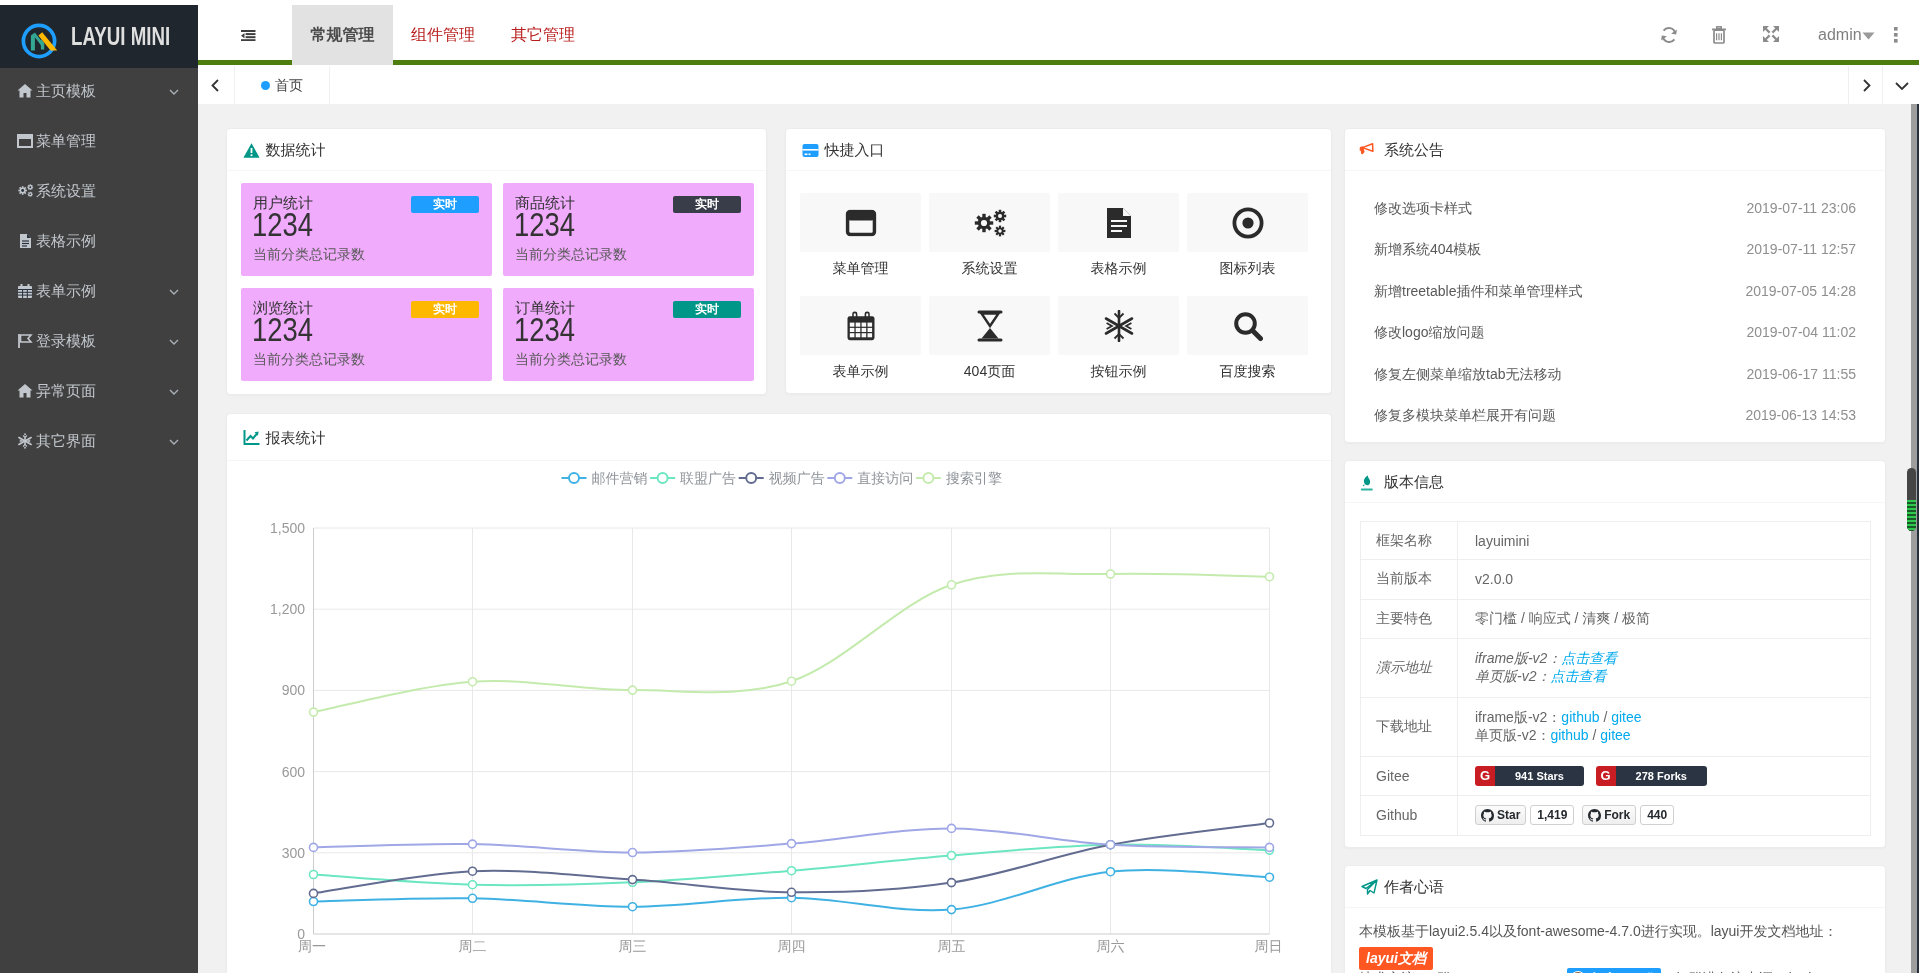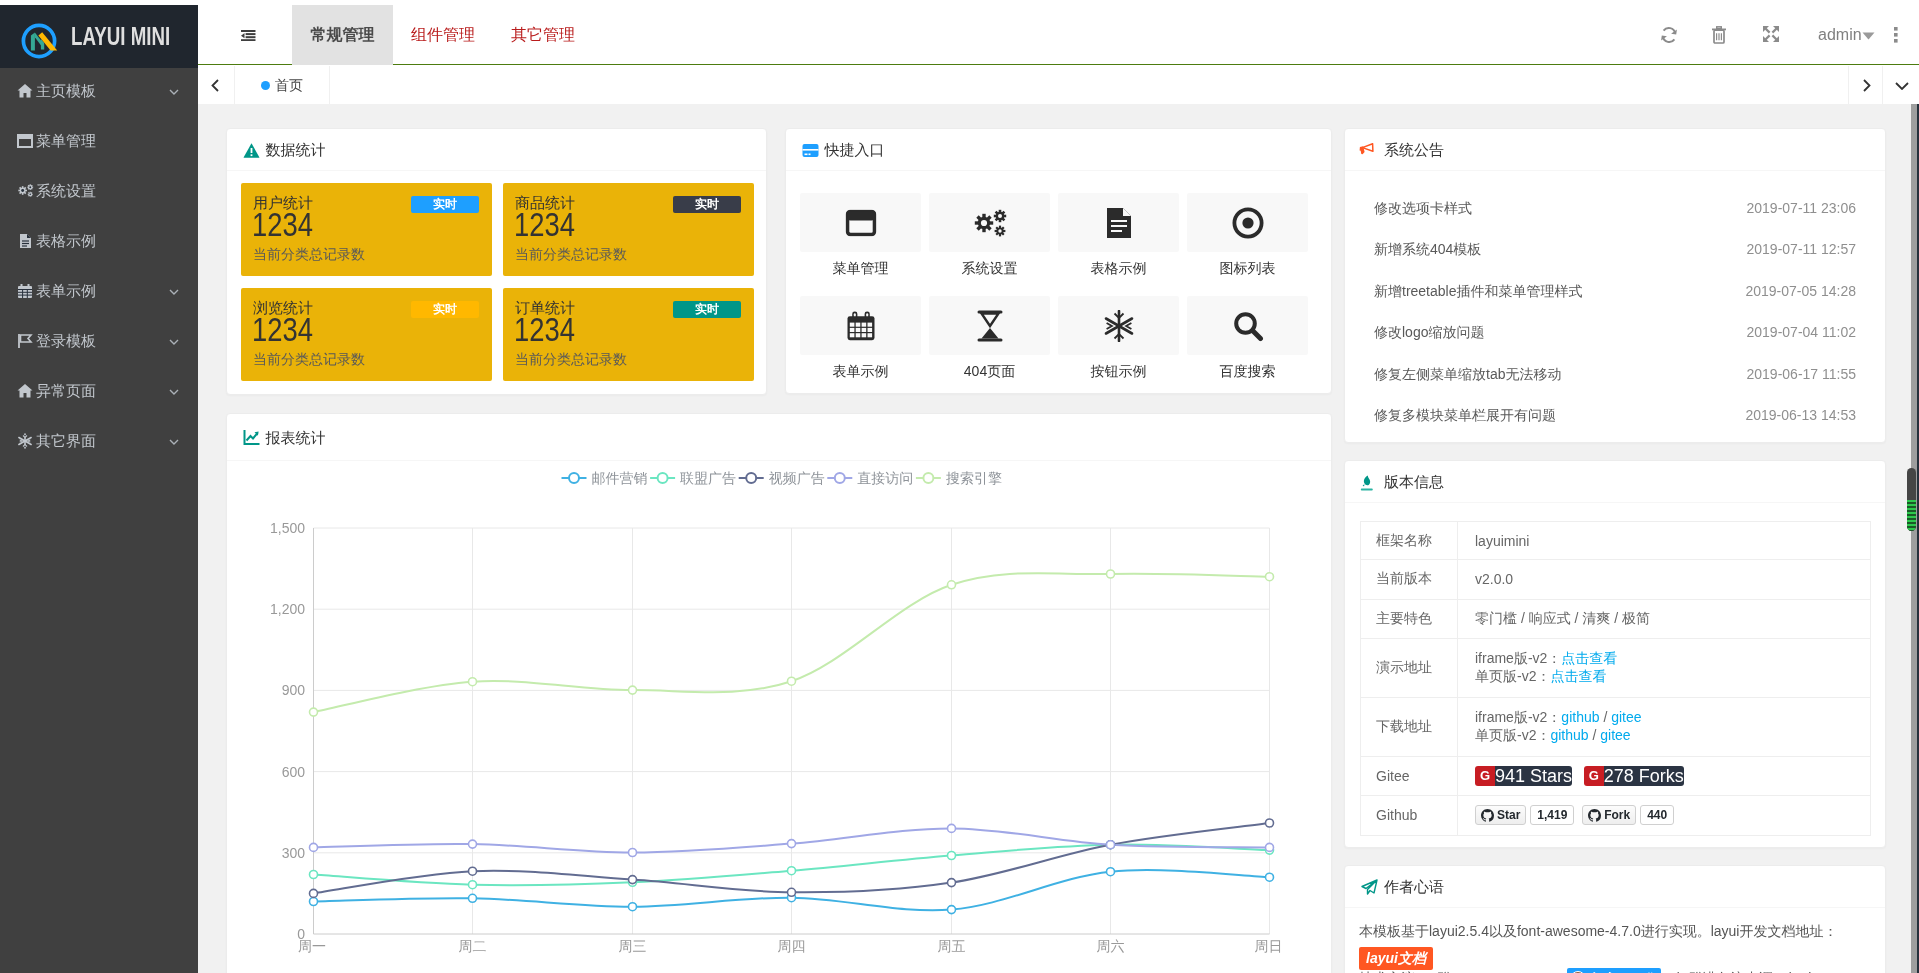--- a/index.html
+++ b/index.html
@@ -11,63 +11,63 @@
 .side { position:absolute; left:0; top:0; width:198px; height:968px; background:#404040; }
 .logo { position:absolute; left:0; top:0; width:198px; height:63px; background:#20262e; }
 .logo svg.mark { position:absolute; left:20px; top:17px; }
 .logo .ltxt { position:absolute; left:71px; top:16px; font-size:26px; font-weight:bold; color:#dfdfdf; white-space:nowrap; transform:scaleX(0.72); transform-origin:left top; }
 .menu { position:absolute; top:61px; left:0; width:198px; }
 .mi { position:relative; height:50px; line-height:50px; color:#c2c7cd; font-size:15px; cursor:pointer; }
 .mi .ic { position:absolute; left:17px; top:17px; width:16px; height:16px; }
 .mi .tx { position:absolute; left:36px; top:0; }
 .mi .ar { position:absolute; right:19px; top:21px; width:10px; height:10px; }
 
-.hd { position:absolute; left:198px; top:0; width:1721px; height:60px; background:#fff; border-bottom:1px solid #4d7c0f; }
+.hd { position:absolute; left:198px; top:0; width:1721px; height:60px; background:#fff; border-bottom:5px solid #4d7c0f; }
 .burger { position:absolute; left:43px; top:25px; width:14.5px; height:11.2px; }
 .htab { position:absolute; top:0; height:60px; line-height:60px; text-align:center; font-size:16px; color:#b91c1c; }
 .htab.act { background:#e2e2e2; color:#4a4a4a; font-weight:bold; }
 .hico { position:absolute; top:21px; width:18px; height:18px; }
 .admin { position:absolute; left:1620px; top:0; height:60px; line-height:60px; font-size:16px; color:#808080; }
 
 .tabbar { position:absolute; left:198px; top:61px; width:1721px; height:38px; background:#fff; }
 .tb-left { position:absolute; left:0; top:0; width:37px; height:38px; border-right:1px solid #f0f0f0; }
 .tab-home { position:absolute; left:37px; top:0; width:95px; height:38px; border-right:1px solid #f0f0f0; }
 .dot { position:absolute; left:26px; top:15px; width:9px; height:9px; border-radius:50%; background:#1E9FFF; }
 .tab-home span { position:absolute; left:40px; top:0; line-height:38px; font-size:14px; color:#444; }
 .tb-r1 { position:absolute; right:37px; top:0; width:34px; height:38px; border-left:1px solid #f0f0f0; }
 .tb-r3 { position:absolute; right:0; top:0; width:37px; height:38px; border-left:1px solid #f0f0f0; }
 
 .content { position:absolute; left:198px; top:99px; width:1827px; height:869px; background:#f1f1f1; overflow:hidden; }
 .card { position:absolute; background:#fff; border:1px solid #ececec; border-radius:4px; box-shadow:0 1px 2px rgba(0,0,0,0.03); }
 .chead { position:relative; height:42px; line-height:42px; border-bottom:1px solid #f6f6f6; font-size:15px; color:#333; }
 .chead .hic { position:absolute; left:16px; top:13px; width:17px; height:17px; }
 .chead .ht { position:absolute; left:39px; top:0; }
 
-.sbox { position:absolute; width:251px; height:93px; background:#eab308; border-radius:2px; }
+.sbox { position:absolute; width:251px; height:93px; background:#f0abfc; border-radius:2px; }
 .sbox .t1 { position:absolute; left:12px; top:11px; font-size:15px; color:#323232; }
 .sbox .num { position:absolute; left:11px; top:23px; font-size:33px; color:#333; transform:scaleX(0.83); transform-origin:left top; }
 .sbox .t2 { position:absolute; left:12px; top:63px; font-size:14px; color:#595959; }
 .badge { position:absolute; right:13px; top:13px; height:17px; line-height:17px; padding:0 22px; border-radius:2px; font-size:12px; font-weight:bold; color:#fff; }
 
 .qbox { position:absolute; width:121px; height:59px; background:#f8f8f8; border-radius:2px; }
 .qbox svg { position:absolute; left:50%; top:50%; transform:translate(-50%,-50%); }
 .qlab { position:absolute; width:121px; text-align:center; font-size:14px; color:#333; }
 
 .arow { position:absolute; left:15px; width:512px; height:42px; line-height:42px; font-size:14px; color:#595959; }
 .arow .ad { position:absolute; right:0; color:#8f8f8f; }
 
 .vtab { position:absolute; left:15px; top:60px; width:511px; border-collapse:collapse; }
 .vtab td { border:1px solid #eee; font-size:14px; color:#666; padding:0 0 0 15px;margin-left:48px; }
 .vtab td.lbl { width:97px; }
 .vtab td.val { padding-left:17px; }
 a.lk { color:#01AAED; text-decoration:none; }
 
 .gtb { display:inline-flex; height:20px; border-radius:3px; overflow:hidden; vertical-align:middle; }
 .gtb .gl { width:20px; background:#c71d23; color:#fff; font-weight:bold; font-size:13px; text-align:center; line-height:20px; }
-.gtb .gr { background:#2b3443; color:#fff; font-size:18px; font-weight:normal; line-height:20px; padding:0 0; }
+.gtb .gr { background:#2b3443; color:#fff; font-size:11px; font-weight:bold; line-height:20px; padding:0 20px; }
 .ghb { display:inline-flex; height:20px; vertical-align:middle; font-size:12px; color:#24292e; }
 .ghb .gl { display:inline-flex; align-items:center; gap:3px; background:linear-gradient(#fcfcfc,#eee); border:1px solid #d0d0d0; border-radius:3px; padding:0 5px; font-weight:bold; }
 .ghb .gr { background:#fff; border:1px solid #d0d0d0; border-radius:3px; padding:0 6px; line-height:18px; font-weight:bold; margin-left:4px; }
 
 .sbtrack { position:absolute; left:1911px; top:99px; width:6px; height:869px; background:#9e9e9e; }
 .sbedge { position:absolute; left:1917px; top:99px; width:2px; height:869px; background:#25303b; }
 .sbthumb { position:absolute; left:1907px; top:463px; width:9px; height:63px; border-radius:5px; background:#454545; overflow:hidden; }
 .sbthumb .grn { position:absolute; left:0; bottom:0; width:9px; height:31px;
   background:repeating-linear-gradient(180deg,#2dc84d 0 2px,#1a5a28 2px 4px); }
 </style>
@@ -567,21 +567,21 @@
               <td class="val">layuimini</td>
             </tr>
         <tr style="height:39.5px;">
               <td class="lbl">当前版本</td>
               <td class="val">v2.0.0</td>
             </tr>
         <tr style="height:39px;">
               <td class="lbl">主要特色</td>
               <td class="val">零门槛 / 响应式 / 清爽 / 极简</td>
             </tr>
-        <tr style="height:59px;">
+        <tr style="height:59px;font-style:italic;">
               <td class="lbl">演示地址</td>
               <td class="val">iframe版-v2：<a class="lk">点击查看</a><br>单页版-v2：<a class="lk">点击查看</a></td>
             </tr>
         <tr style="height:59px;">
               <td class="lbl">下载地址</td>
               <td class="val">iframe版-v2：<a class="lk">github</a> / <a class="lk">gitee</a><br>单页版-v2：<a class="lk">github</a> / <a class="lk">gitee</a></td>
             </tr>
         <tr style="height:39px;">
               <td class="lbl">Gitee</td>
               <td class="val"><span class="gtb">

